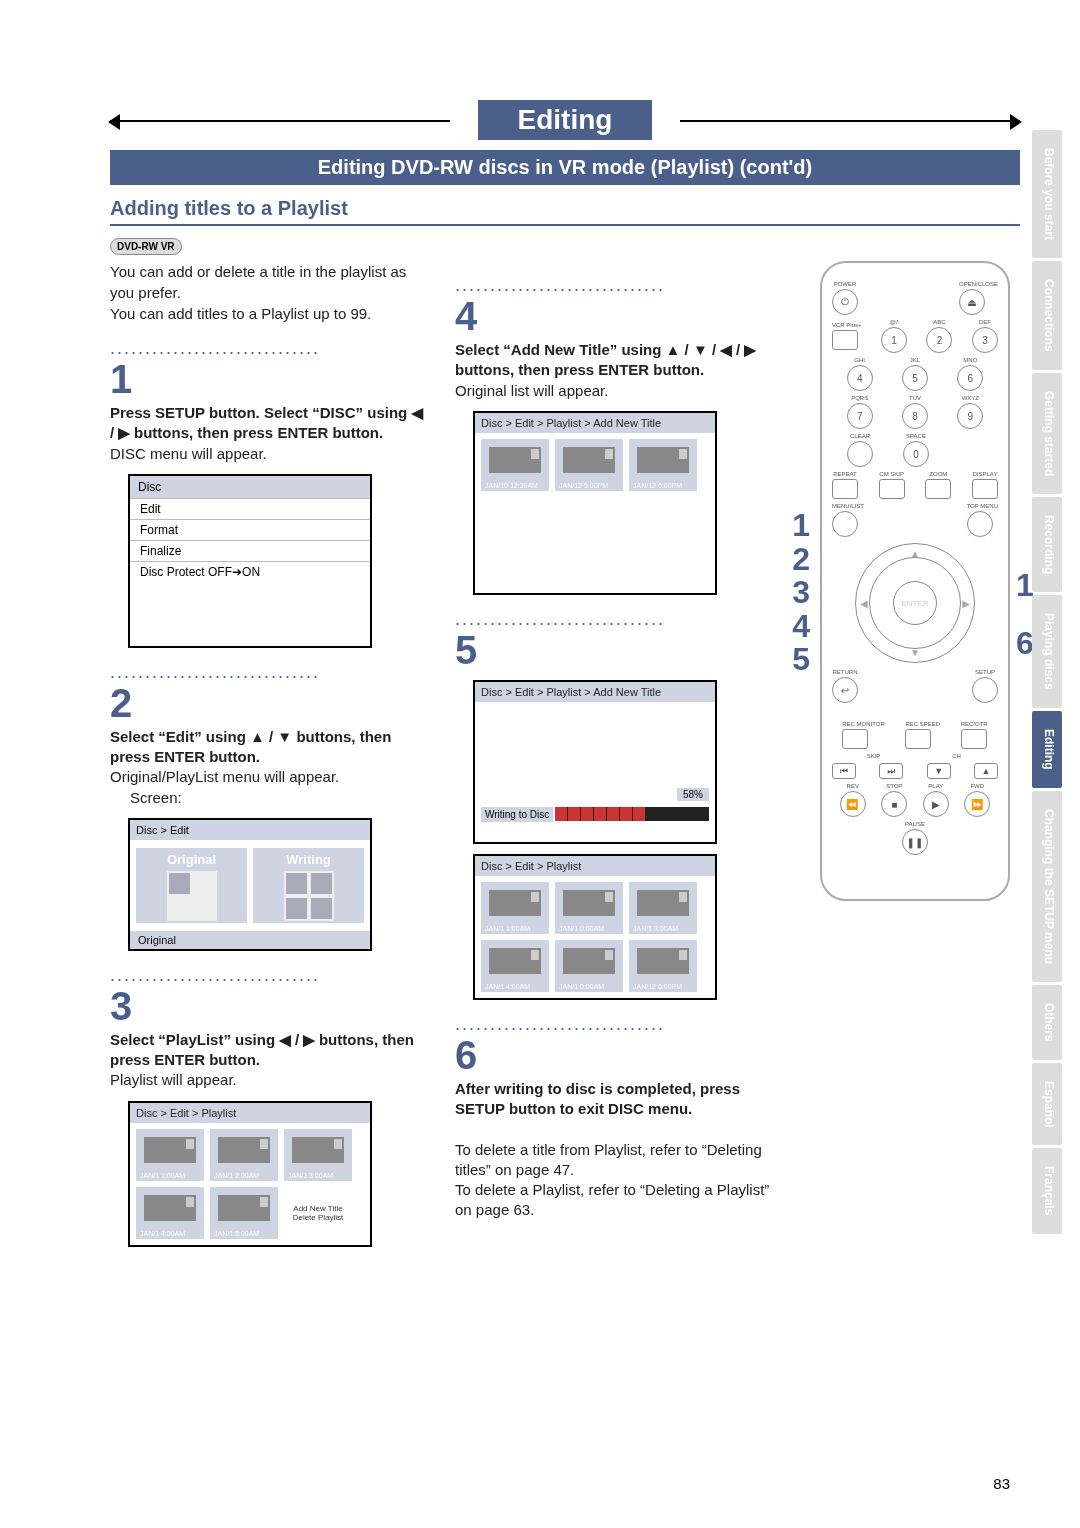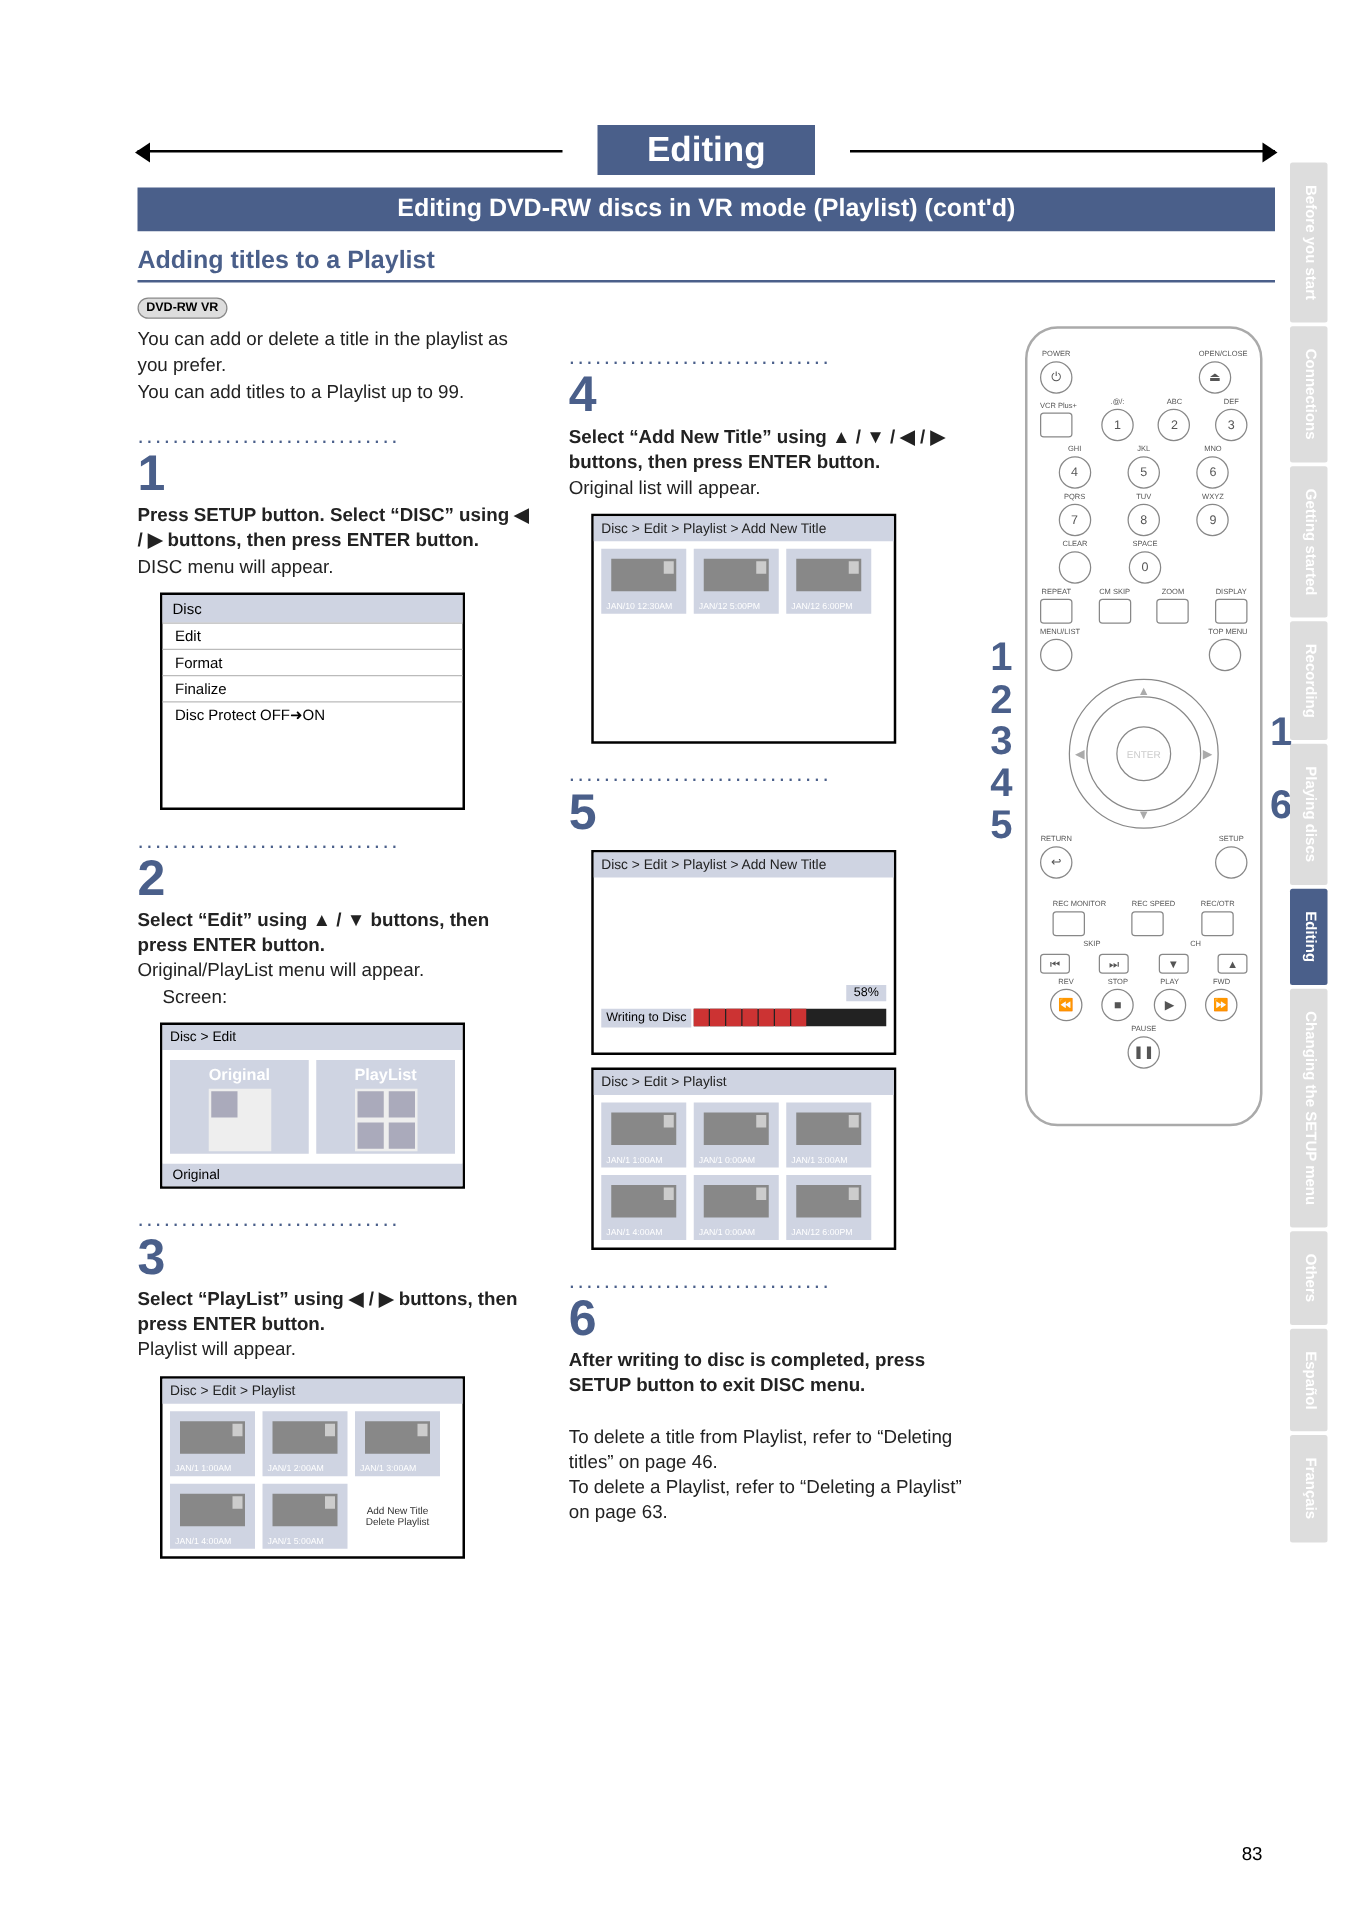--- a/index.html
+++ b/index.html
@@ -328,21 +328,21 @@
       <div class="origpl">
         <div class="bc">Disc &gt; Edit</div>
         <div class="row2">
           <div class="tile">
             <div class="t">Original</div>
             <div class="thumb">
                 <div></div>
               </div>
           </div>
           <div class="tile">
-            <div class="t">PlayList</div>
+            <div class="t">Writing</div>
             <div class="thumb">
                 <div></div>
                 <div></div>
                 <div></div>
                 <div></div>
               </div>
           </div>
         </div>
         <div class="ft">Original</div>
       </div>
@@ -488,21 +488,21 @@
               <div class="lab">JAN/12  6:00PM</div>
             </div>
         </div>
       </div>
 
       <div class="dots">..............................</div>
       <div class="stepnum">6</div>
       <div class="step-body">
         <b>After writing to disc is completed, press SETUP button to exit DISC menu.</b>
         <br><br>
-        <span>To delete a title from Playlist, refer to “Deleting titles” on page 46.</span><br>
+        <span>To delete a title from Playlist, refer to “Deleting titles” on page 47.</span><br>
         <span>To delete a Playlist, refer to “Deleting a Playlist” on page 63.</span>
       </div>
     </div>
 
     <div class="remote-col" style="position:relative;">
       <div class="call-left" style="top:248px">
         <div>1</div>
         <div>2</div>
         <div>3</div>
         <div>4</div>

